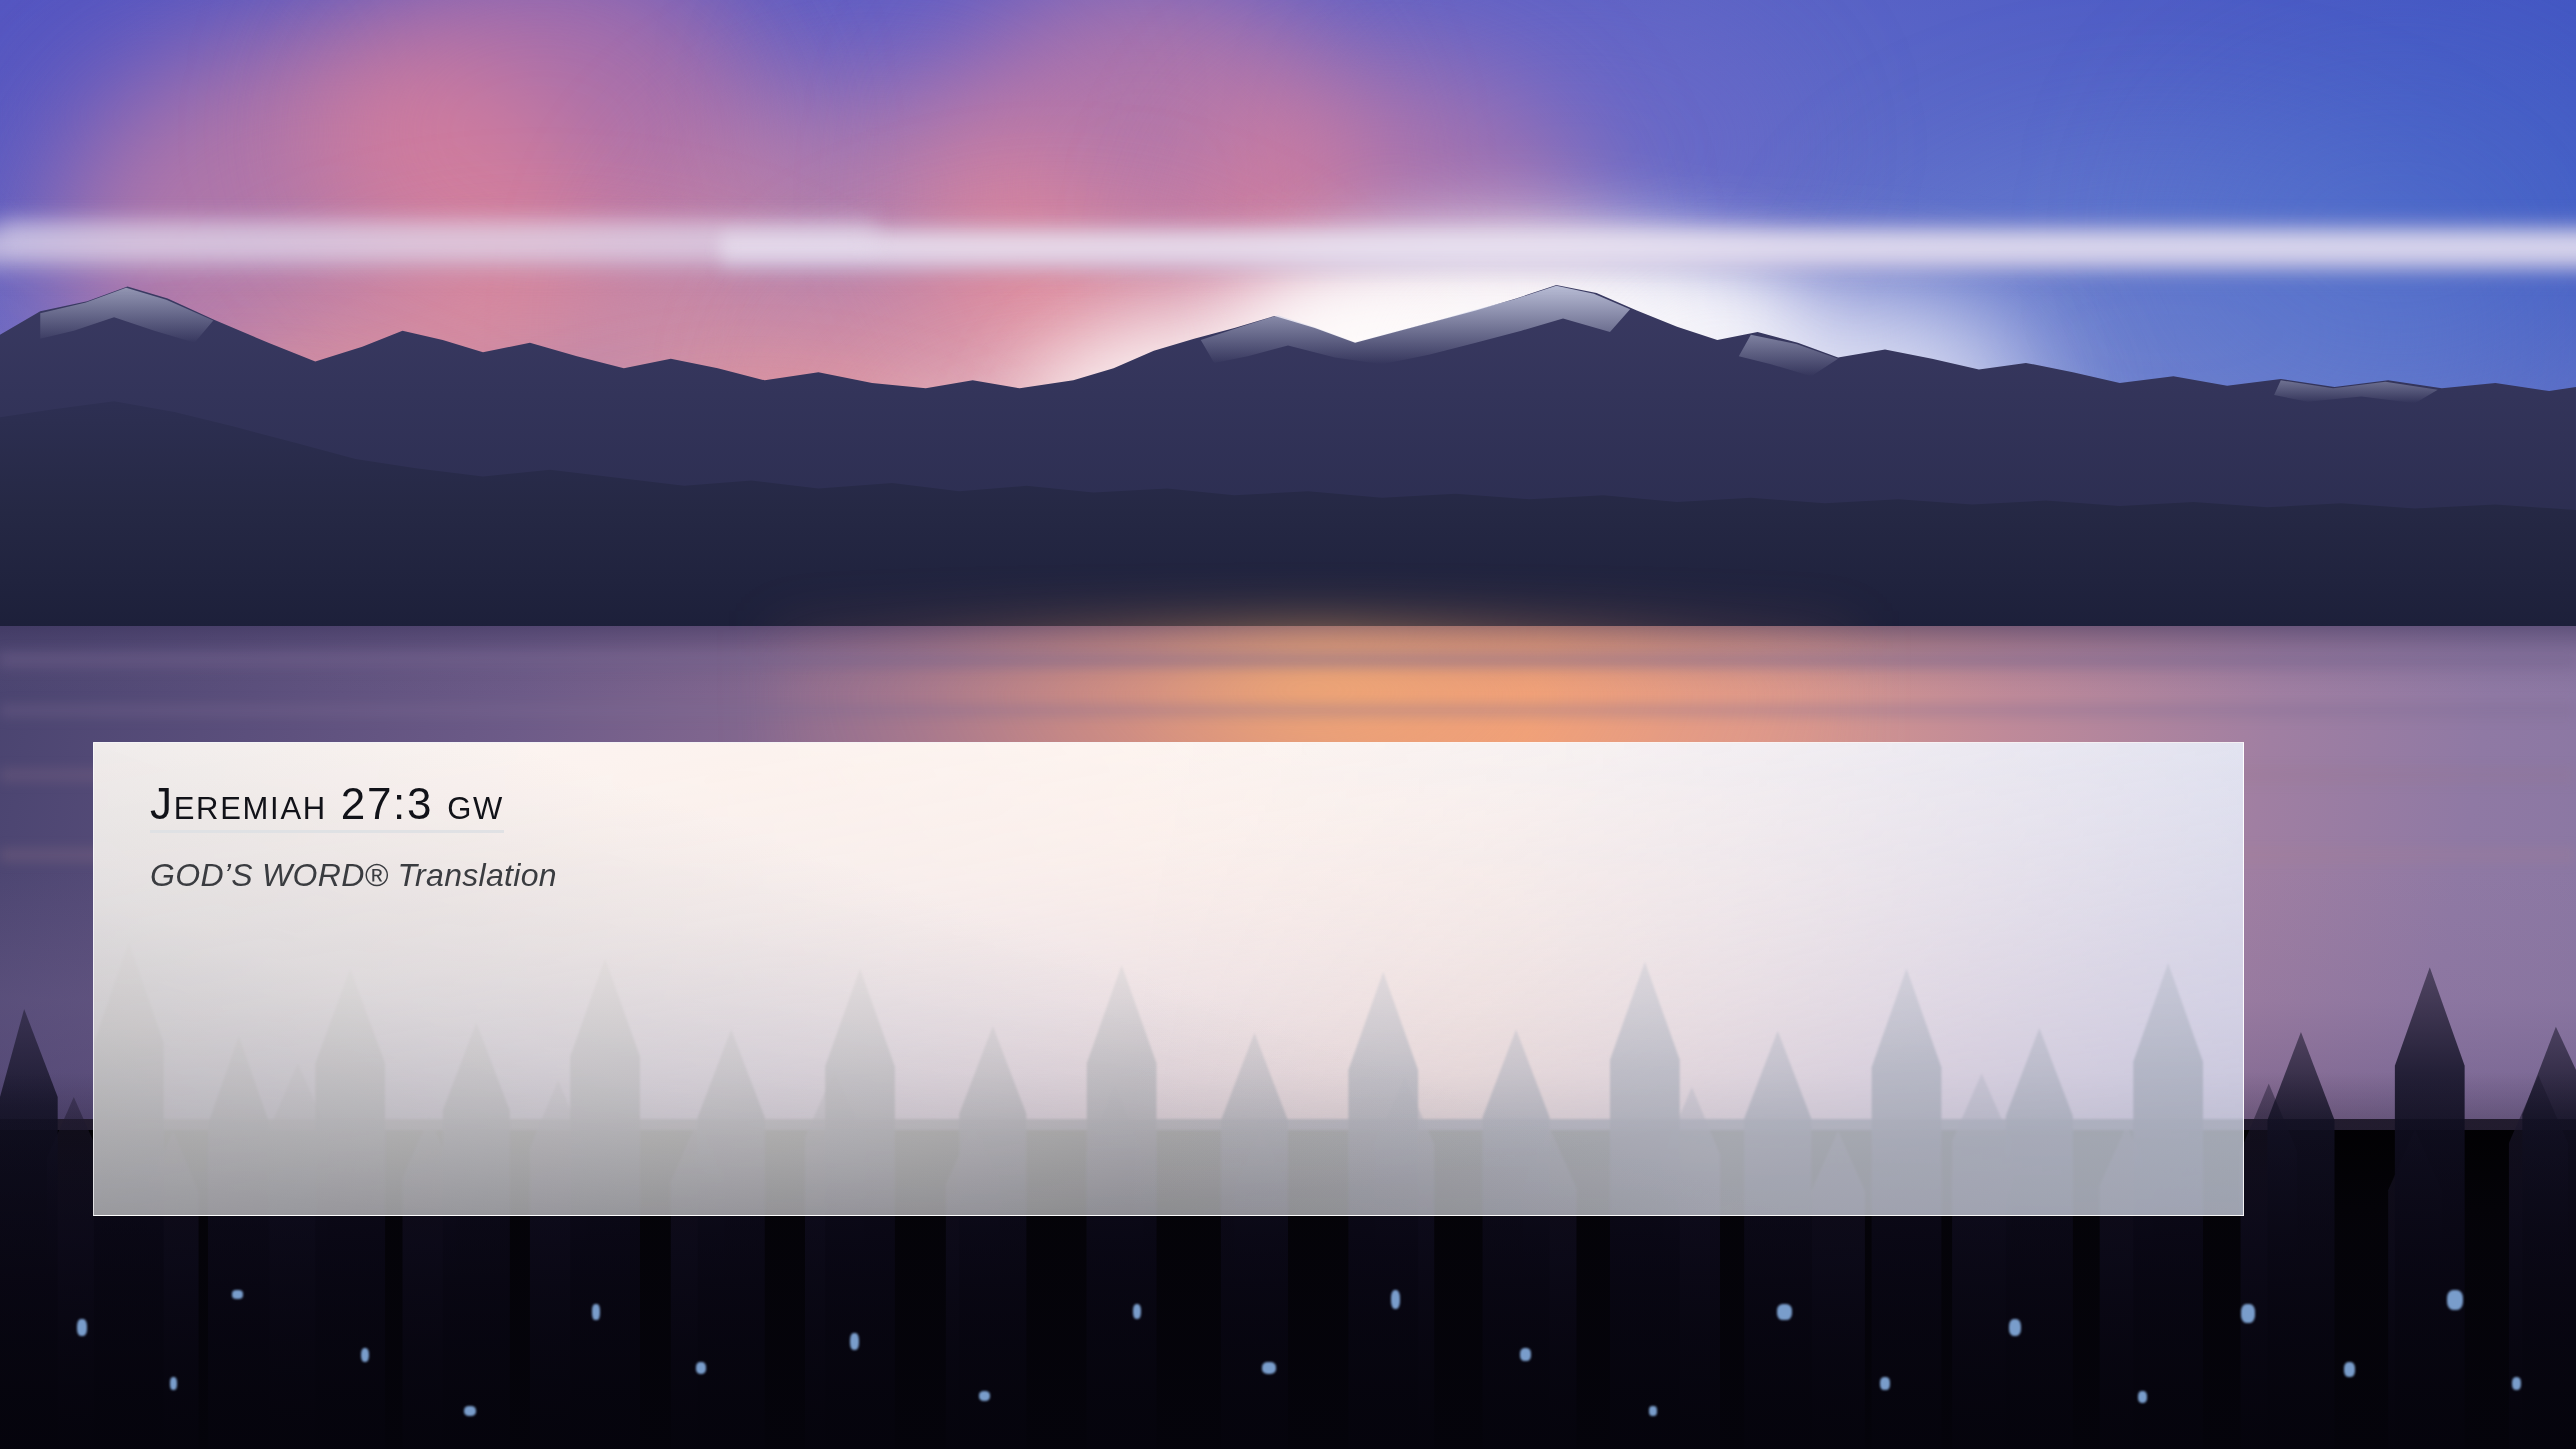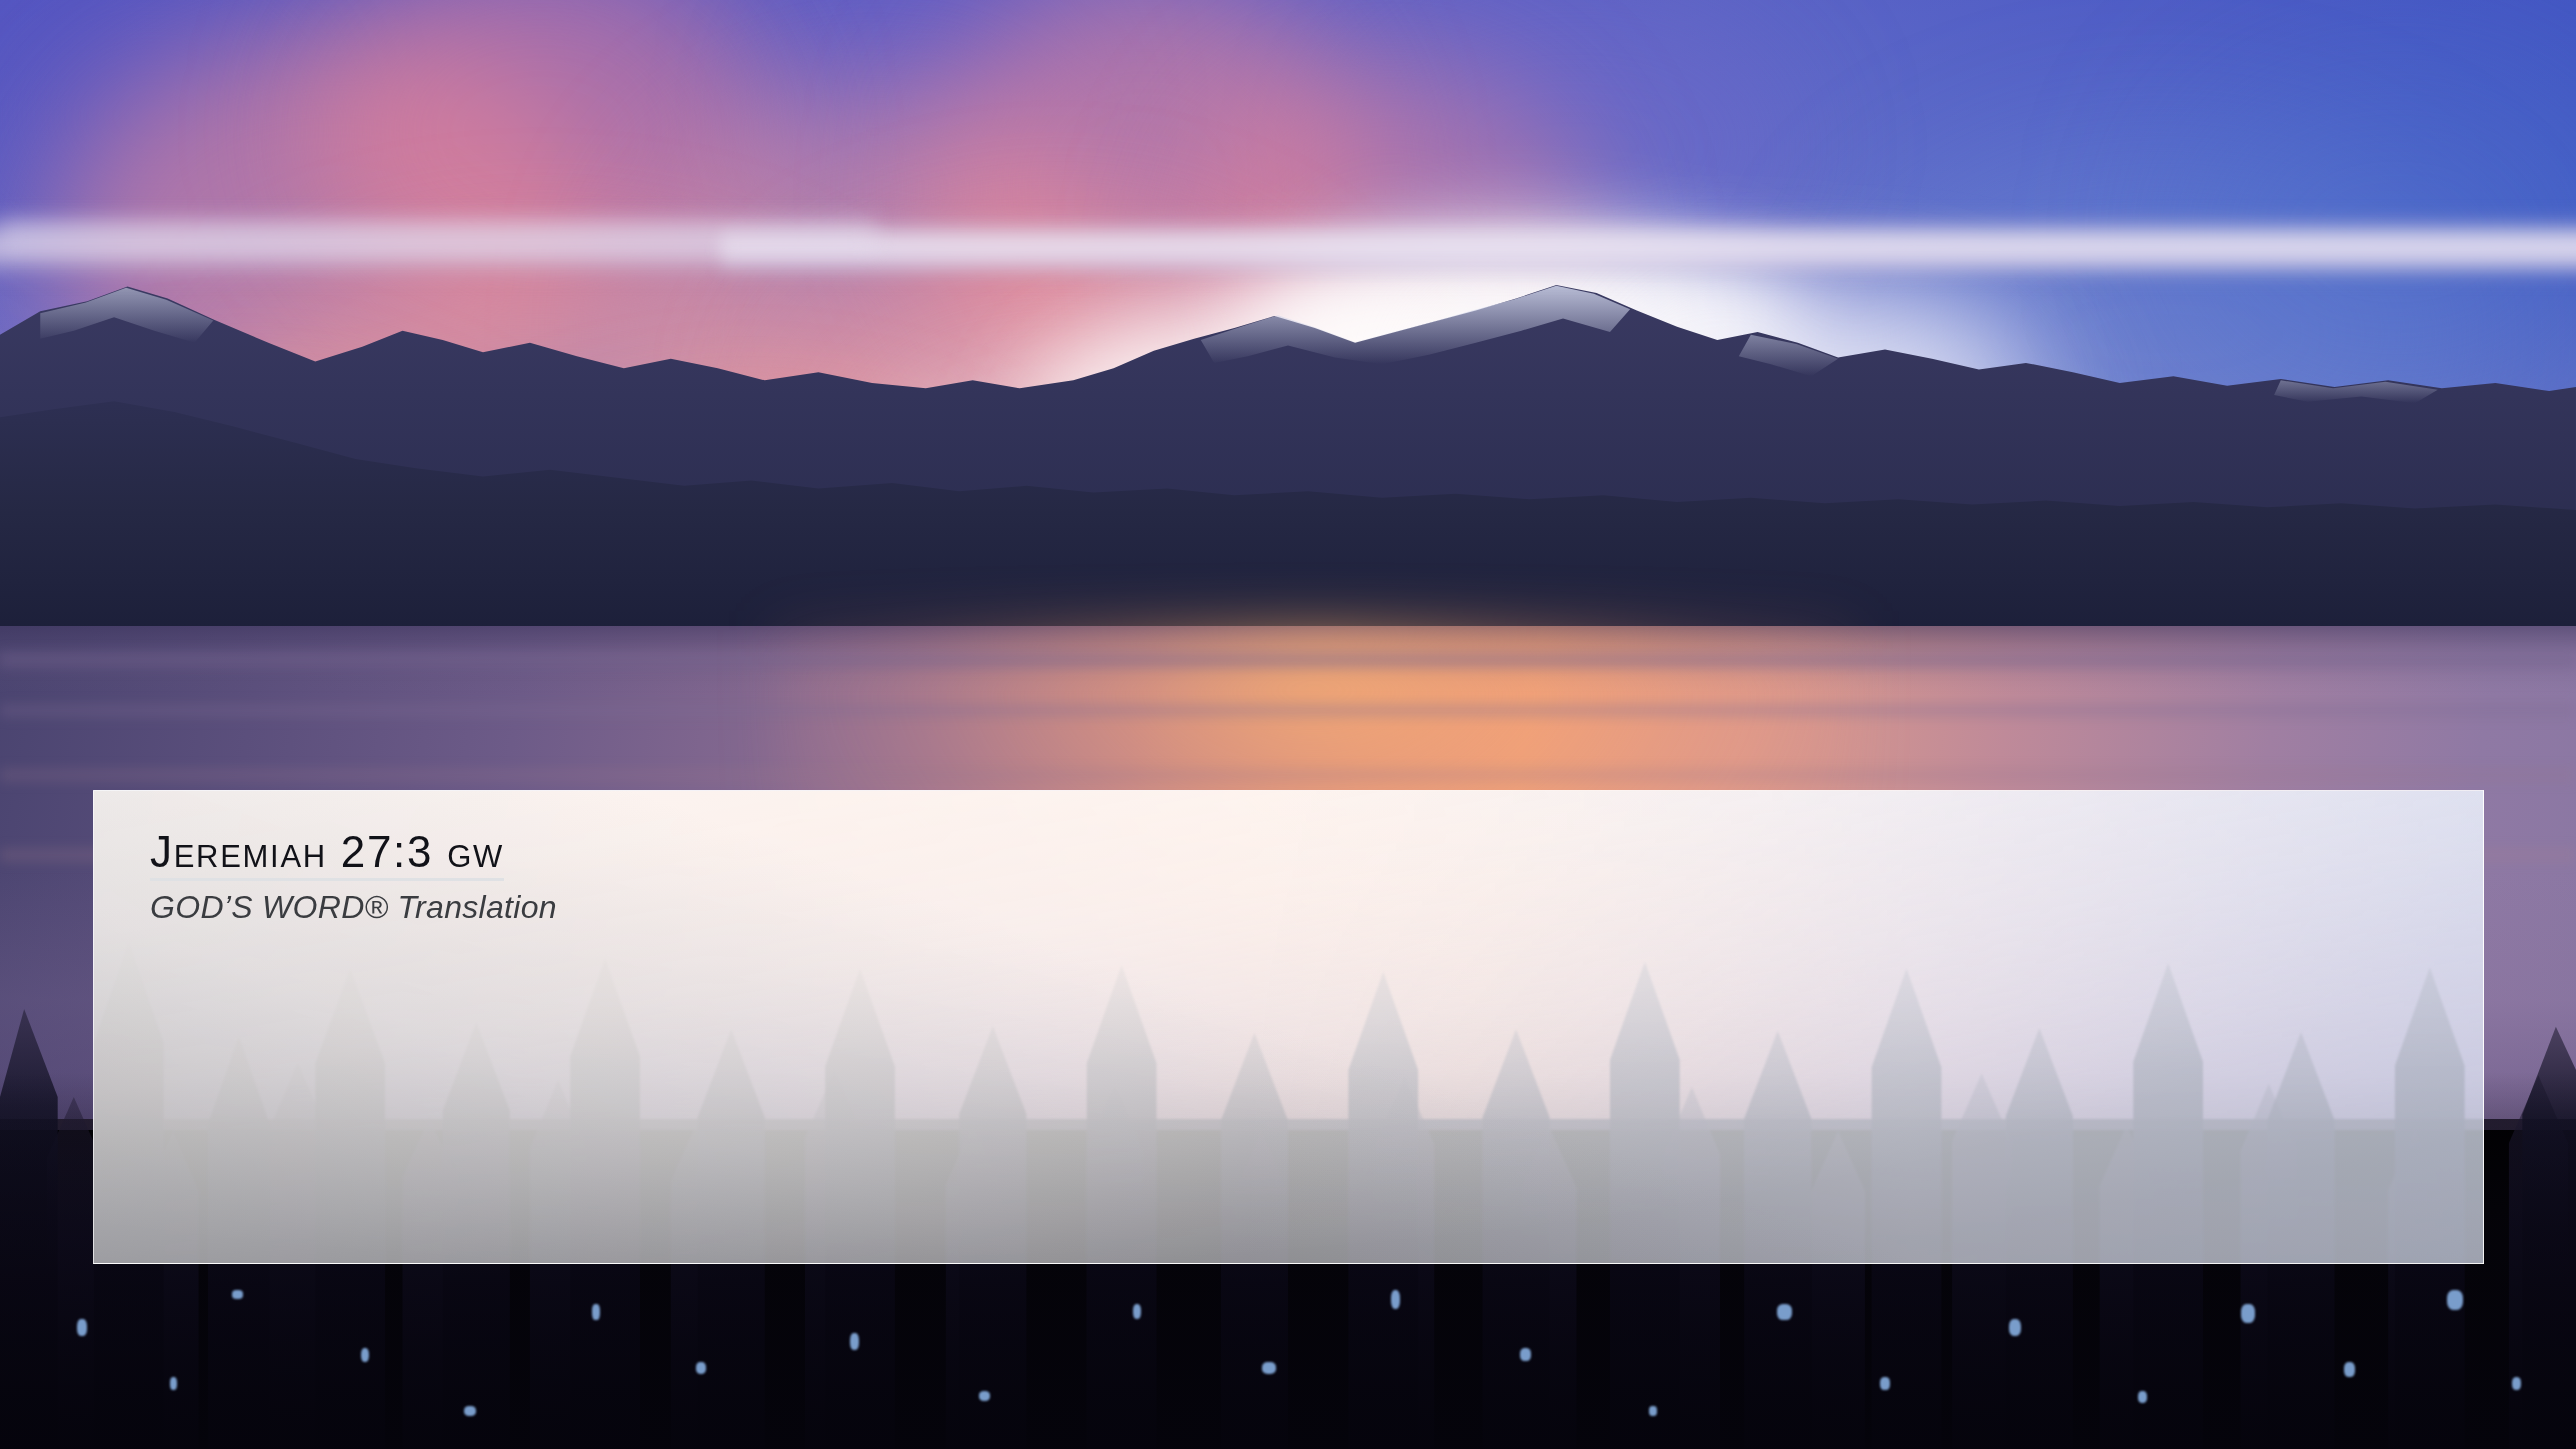--- a/index.html
+++ b/index.html
@@ -179,22 +179,22 @@
       rgba(8,6,16,0) 0%,
       rgba(8,6,16,0.55) 40%,
       rgba(5,4,12,0.92) 100%);
   }
   
   .snow{position:absolute;border-radius:40%;background:rgba(150,195,250,0.80);filter:blur(1.1px);}
 
   
   .card{
     position:absolute;
-    left:93px;top:790px;
-    width:2391px;height:474px;
+    left:93px;top:742px;
+    width:2151px;height:474px;
     border:1.3px solid rgba(255,255,255,0.78);
     background:
       linear-gradient(170deg,
         rgba(255,255,255,0.97) 0%,
         rgba(255,255,255,0.95) 16%,
         rgba(255,254,253,0.88) 34%,
         rgba(252,252,253,0.76) 52%,
         rgba(250,250,252,0.62) 70%,
         rgba(248,249,252,0.50) 86%,
         rgba(246,248,252,0.44) 100%);
@@ -253,21 +253,21 @@
     font-style:italic;
     font-weight:300;
     font-stretch:condensed;
     line-height:1.28;
     color:#2d2f33;
     letter-spacing:-0.3px;
     max-width:2267px;
   }
 
   .attrib{
-    margin-top:8px;
+    margin-top:24px;
     font-size:32px;
     font-style:italic;
     font-weight:300;
     color:#3a3c40;
     letter-spacing:0.3px;
   }
 </style>
 </head>
 <body>
 

